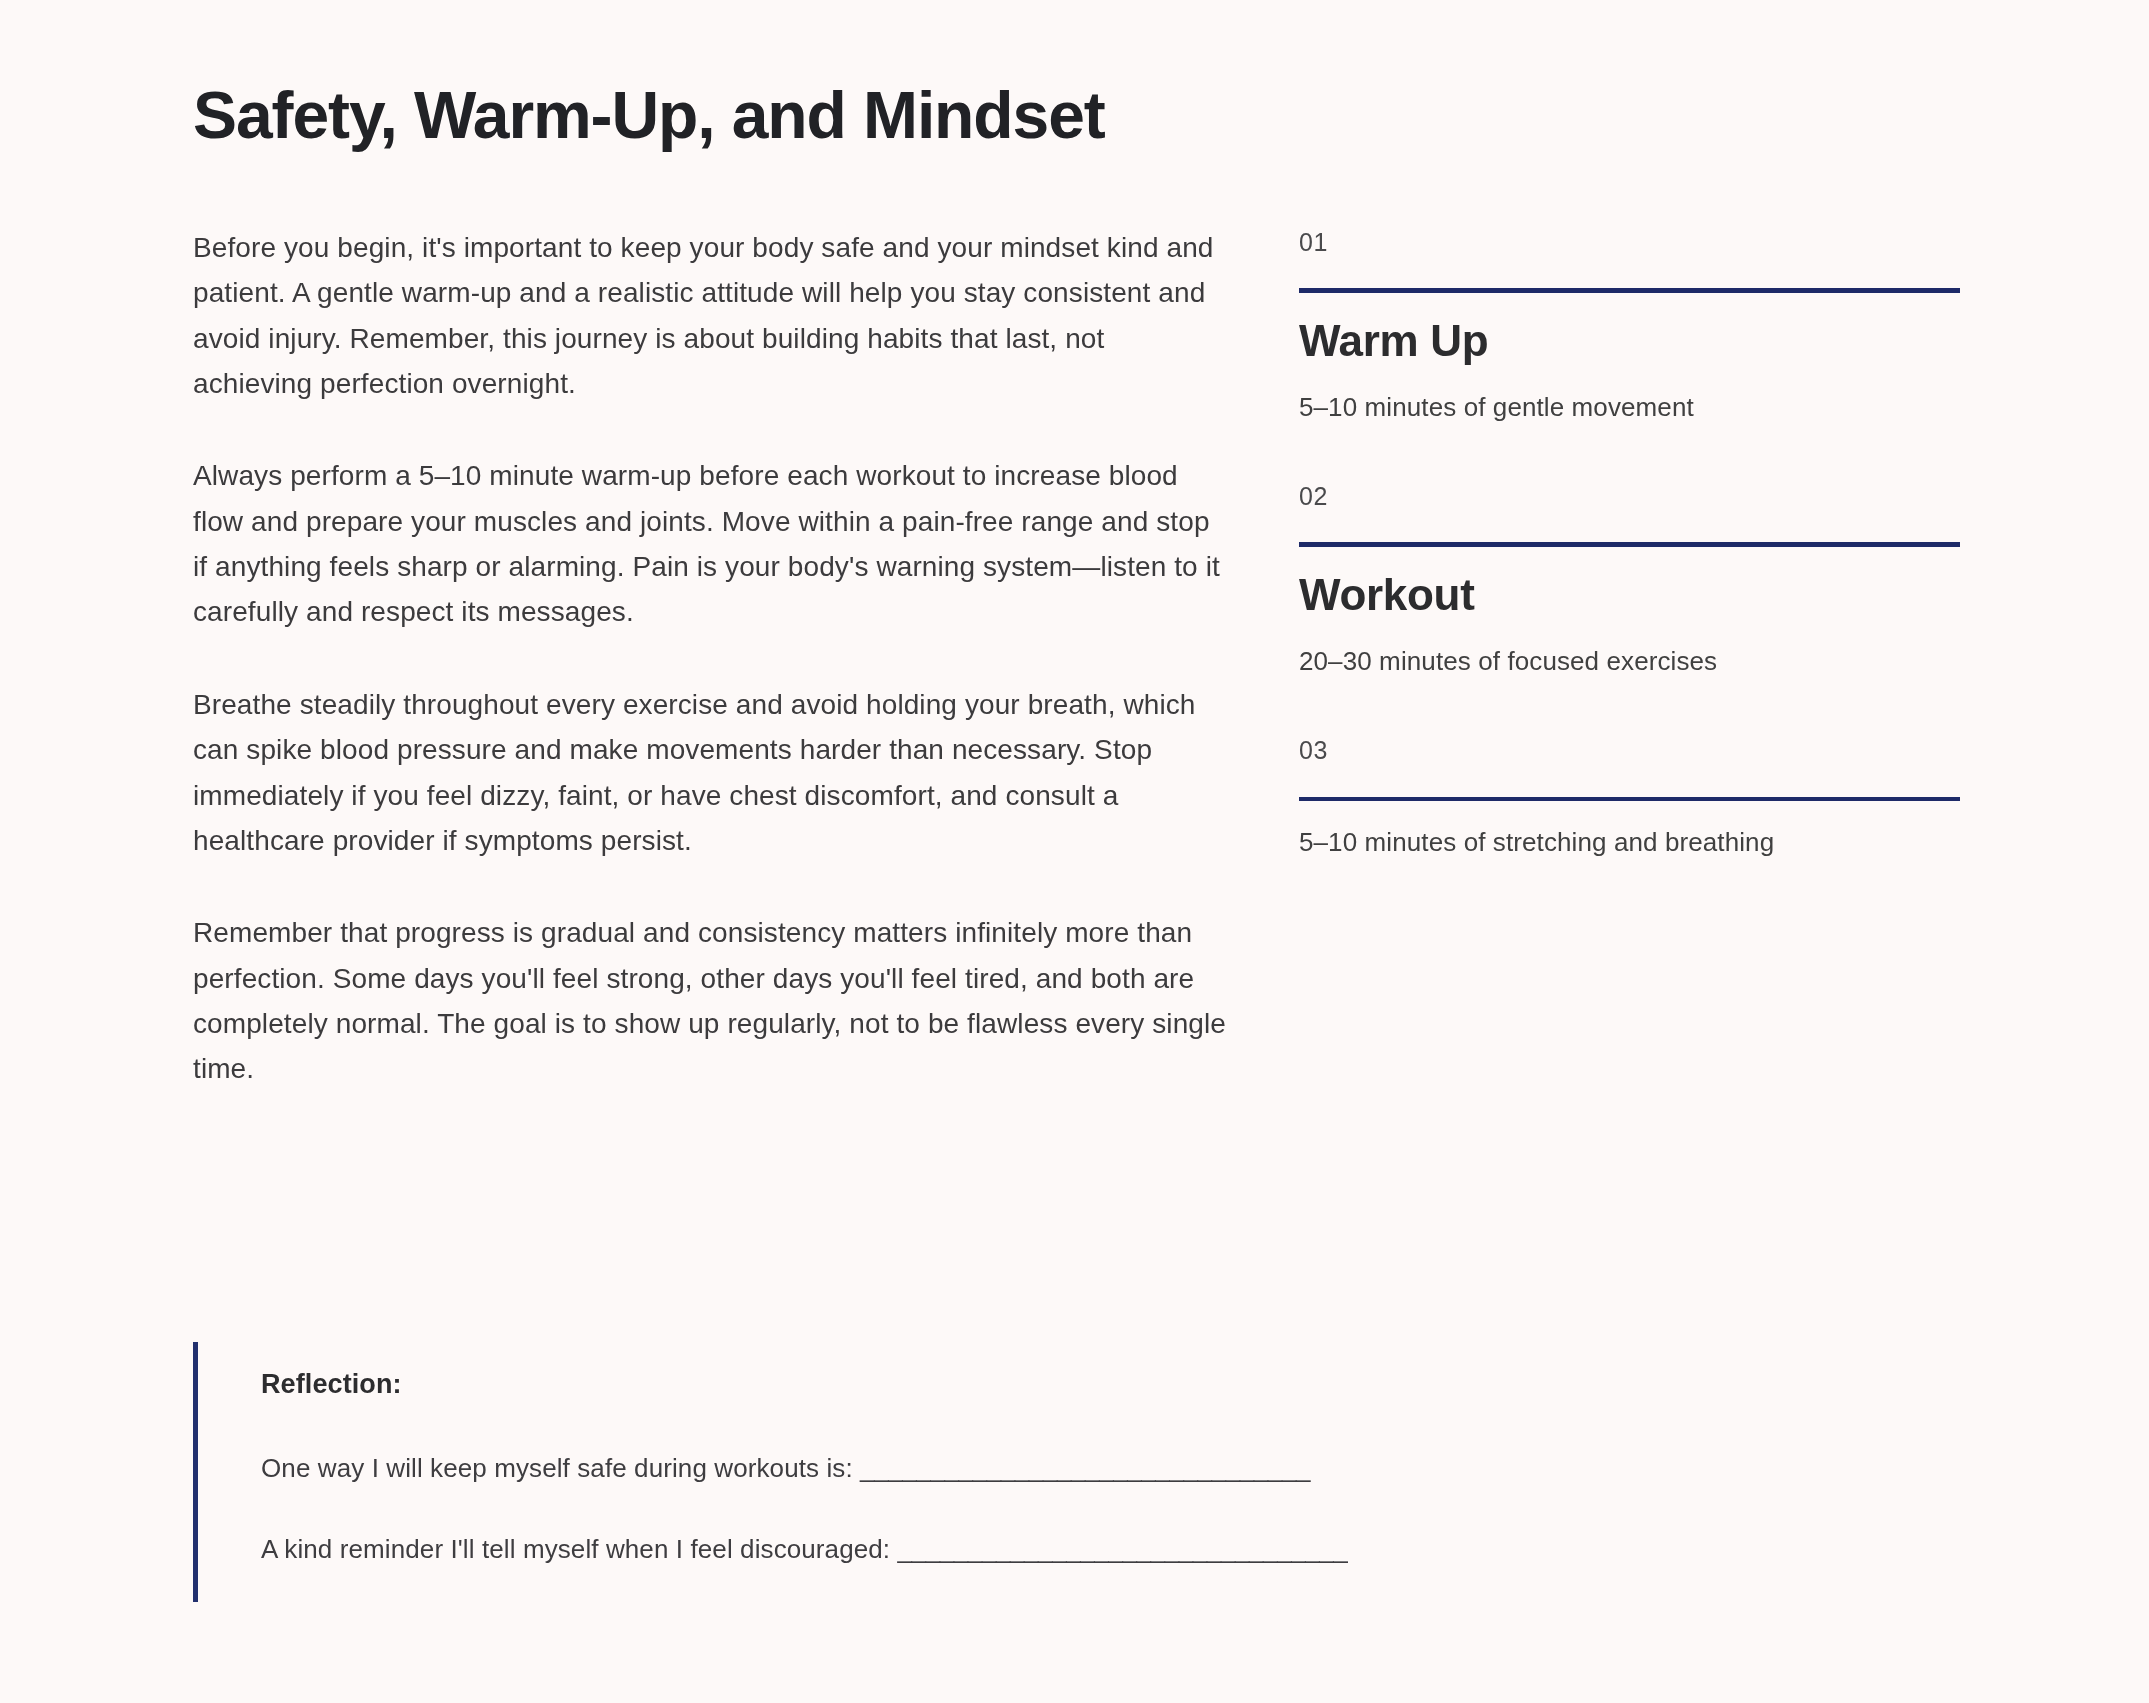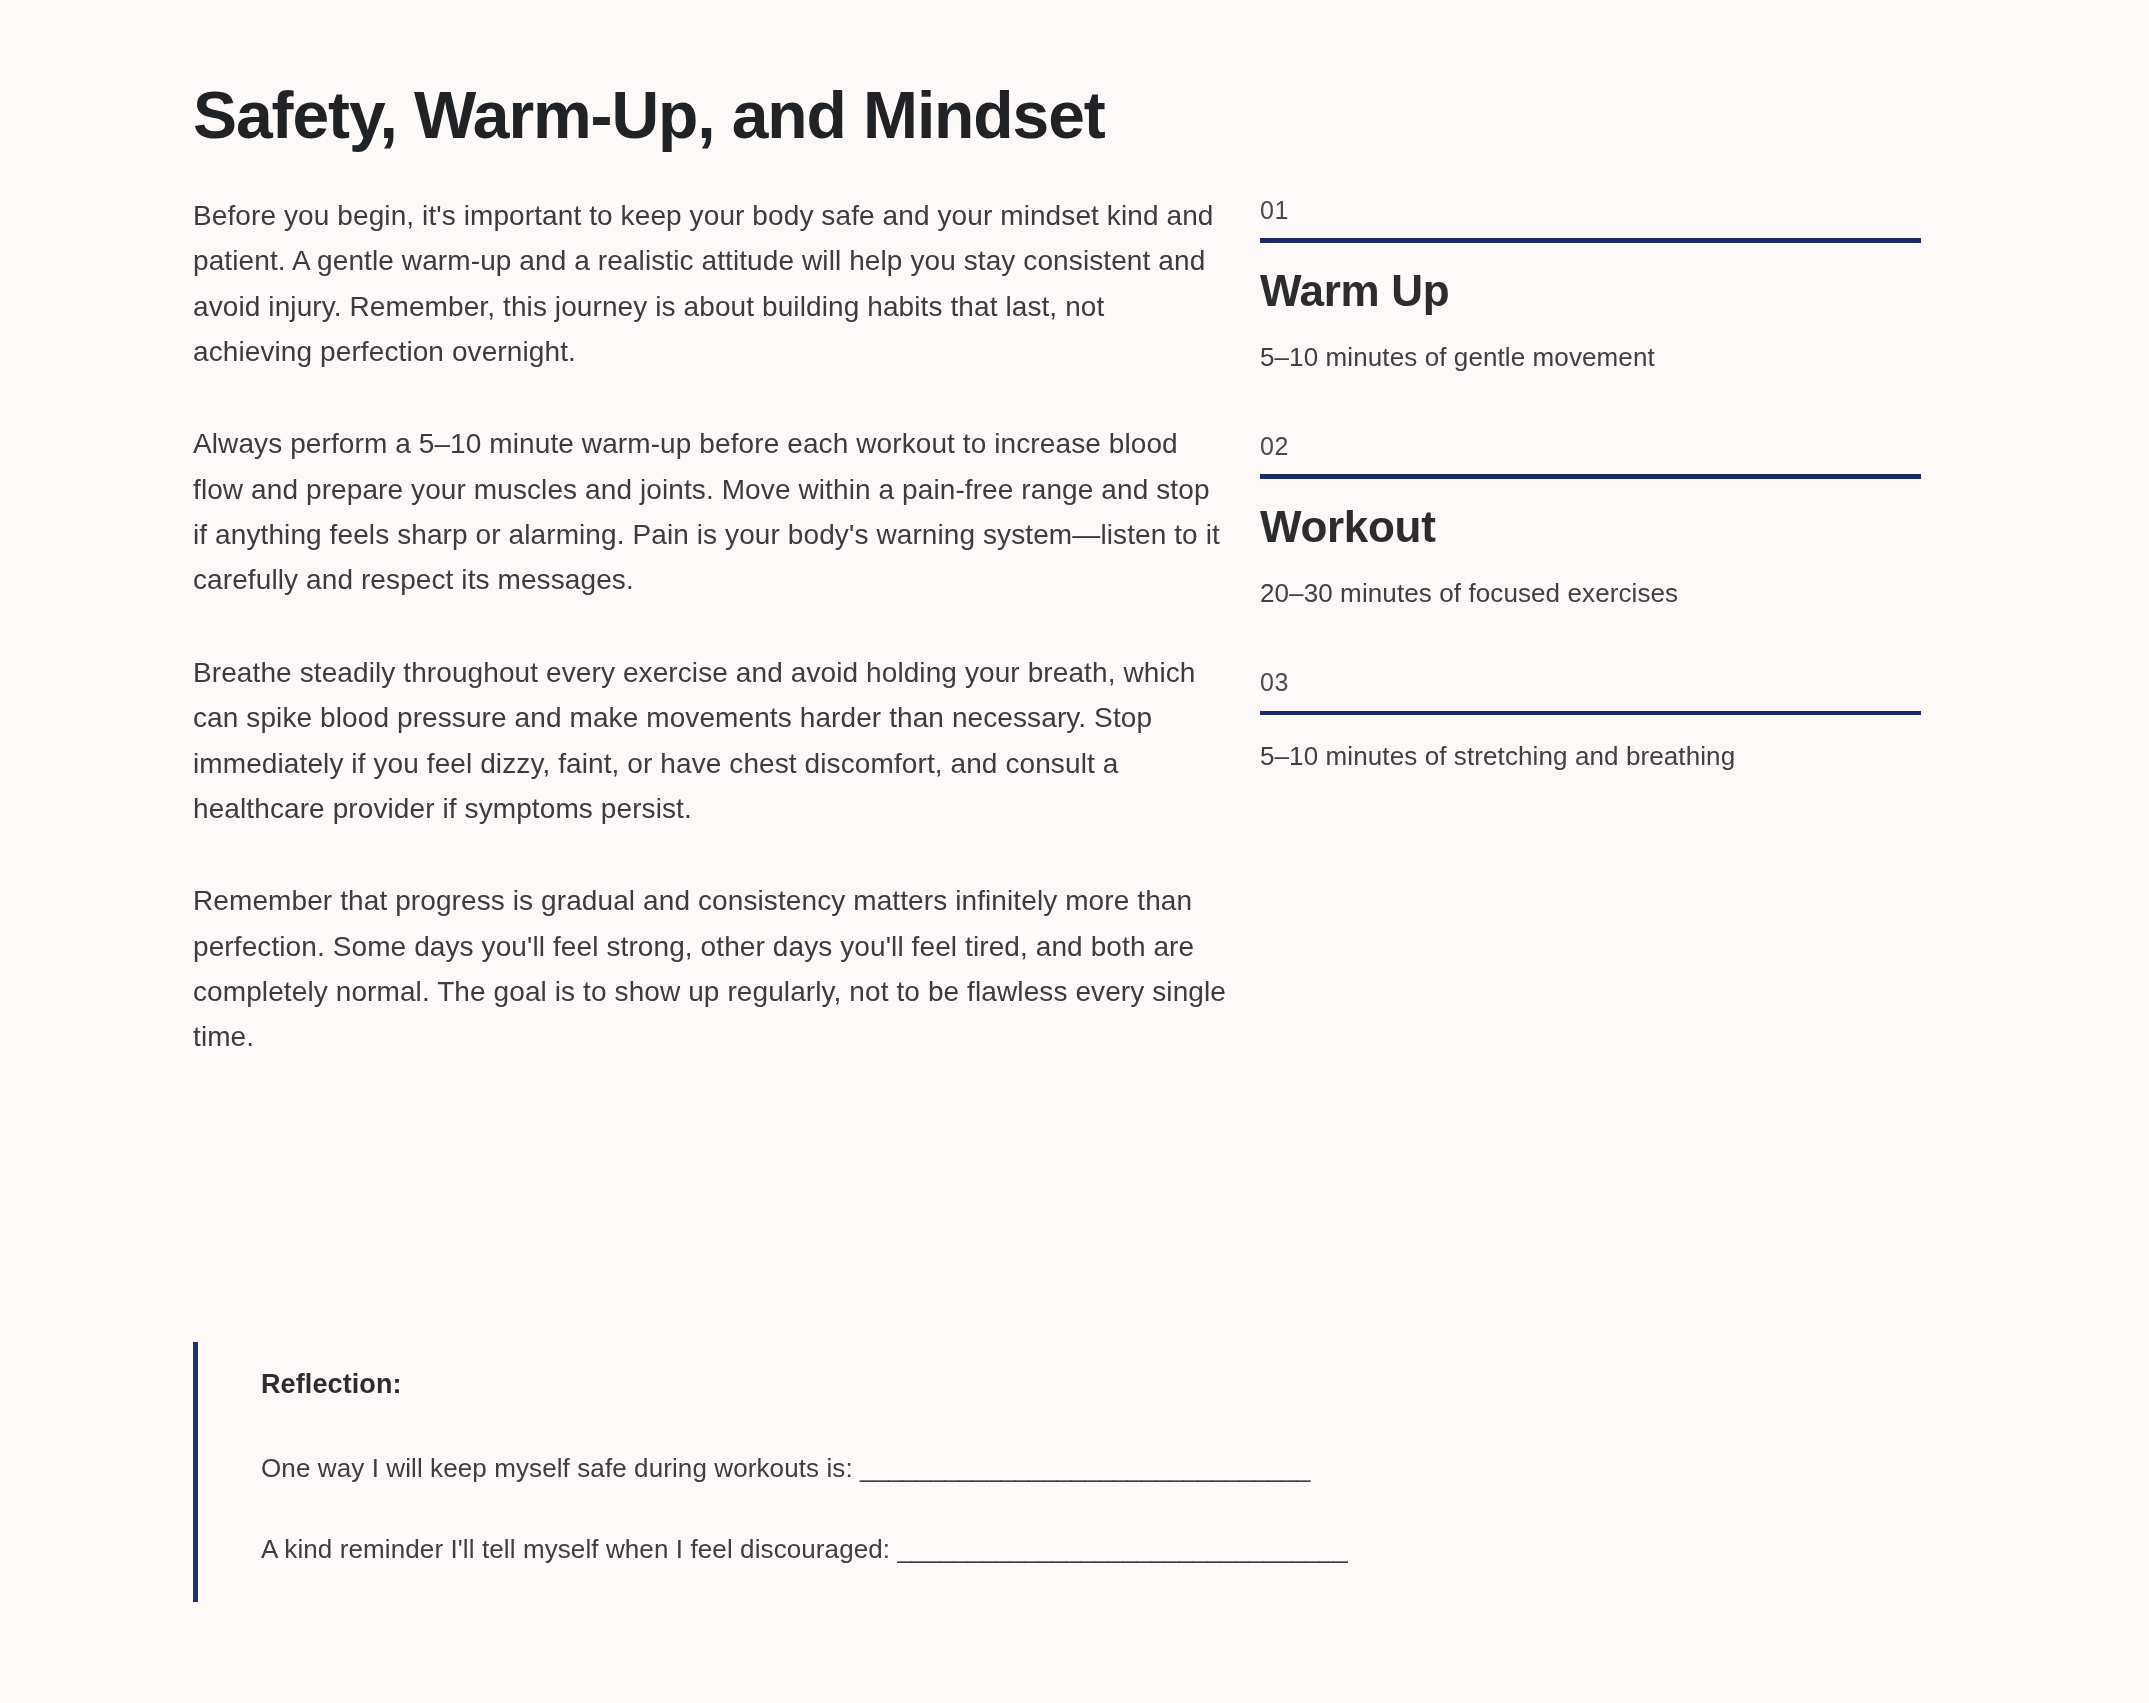--- a/index.html
+++ b/index.html
@@ -32,22 +32,22 @@
     font-weight: 700;
     letter-spacing: -1.1px;
     color: #212226;
   }
 
   
   .columns {
     display: flex;
     flex-direction: row;
     align-items: flex-start;
-    margin-top: 40px;
-    gap: 33px;
+    margin-top: 72px;
+    gap: 72px;
   }
 
   .col-left {
     width: 1034px;
     flex: 0 0 1034px;
   }
 
   .col-right {
     width: 663px;
     flex: 0 0 663px;
@@ -67,21 +67,21 @@
   .step {
     margin-bottom: 56px;
   }
   .step:last-child { margin-bottom: 0; }
 
   .step-num {
     font-size: 25px;
     line-height: 1.1;
     color: #4a4a4c;
     letter-spacing: 0.5px;
-    padding-bottom: 14px;
+    padding-bottom: 32px;
   }
 
   .step-rule {
     height: 4.5px;
     width: 661px;
     background: #1e2a68;
     margin-bottom: 23px;
   }
 
   .step-title {

